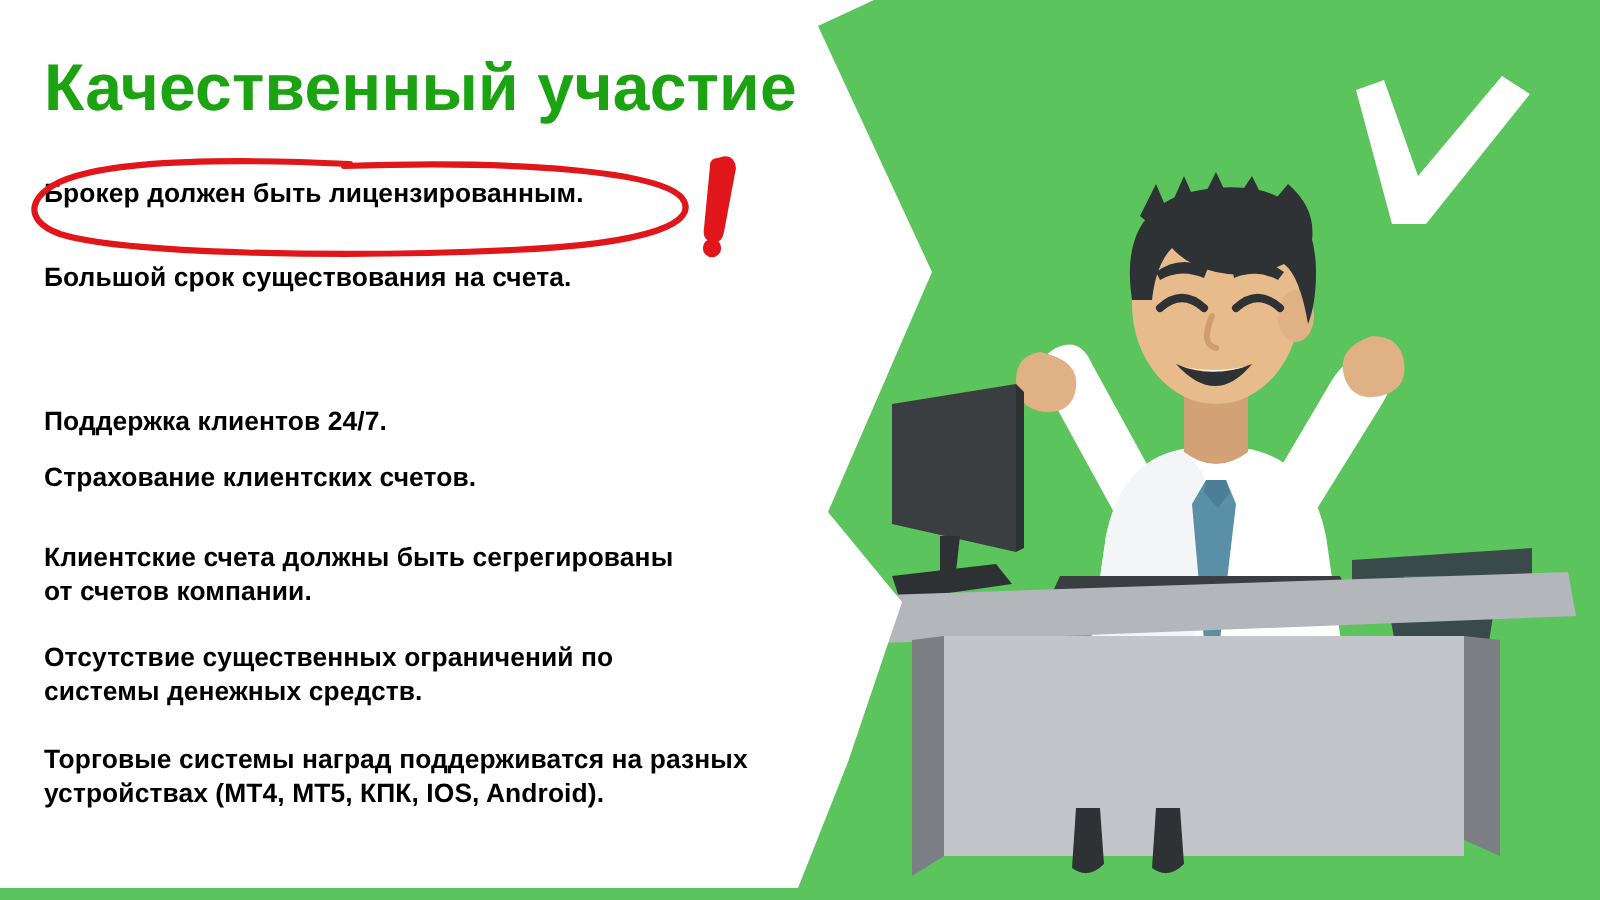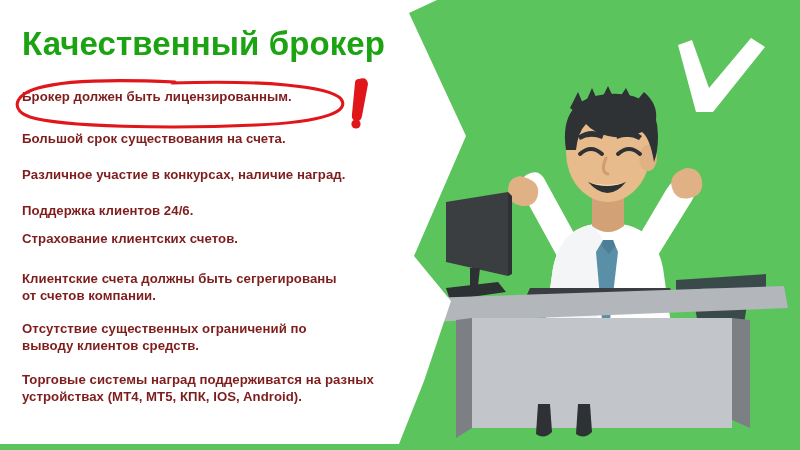--- a/index.html
+++ b/index.html
@@ -40,21 +40,21 @@
     z-index:4;
   }
   #title{
     position:absolute;left:22px;top:24px;
     font-size:33px;line-height:40px;font-weight:700;
     color:#1BA312;letter-spacing:0.1px;white-space:nowrap;
   }
   .item{
     position:absolute;left:22px;
     font-size:13.2px;line-height:17px;font-weight:700;
-    color:#7f1d1d;letter-spacing:0.05px;
+    color:#000000;letter-spacing:0.05px;
     white-space:pre-line;
   }
   #annot{
     position:absolute;left:0;top:0;width:520px;height:450px;
     z-index:5;pointer-events:none;
   }
   #annot svg{display:block;}
 </style>
 </head>
 <body>
@@ -142,31 +142,30 @@
                L466 136
                L414 256
                L451 301
                L424 381
                L399 444
                L0 444 Z" fill="#FFFFFF"></path>
     </svg>
   </div>
 
   <div id="content">
-    <div id="title">Качественный брокер</div>
+    <div id="title">Качественный участие</div>
 
     <div class="item" style="top:88px">Брокер должен быть лицензированным.</div>
     <div class="item" style="top:130px">Большой срок существования на счета.</div>
-    <div class="item" style="top:166px">Различное участие в конкурсах, наличие наград.</div>
-    <div class="item" style="top:202px">Поддержка клиентов 24/6.</div>
+    <div class="item" style="top:202px">Поддержка клиентов 24/7.</div>
     <div class="item" style="top:230px">Страхование клиентских счетов.</div>
     <div class="item" style="top:270px">Клиентские счета должны быть сегрегированы
 от счетов компании.</div>
     <div class="item" style="top:320px">Отсутствие существенных ограничений по
-выводу клиентов средств.</div>
+системы денежных средств.</div>
     <div class="item" style="top:371px">Торговые системы наград поддерживатся на разных
 устройствах (MT4, MT5, КПК, IOS, Android).</div>
   </div>
 
   <div id="annot">
     <svg width="520" height="450" viewBox="0 0 520 450" xmlns="http://www.w3.org/2000/svg">
       <g>
         <path d="M172 83
                  C 262 80, 330 86, 341 99
                  C 350 111, 326 122, 256 125

